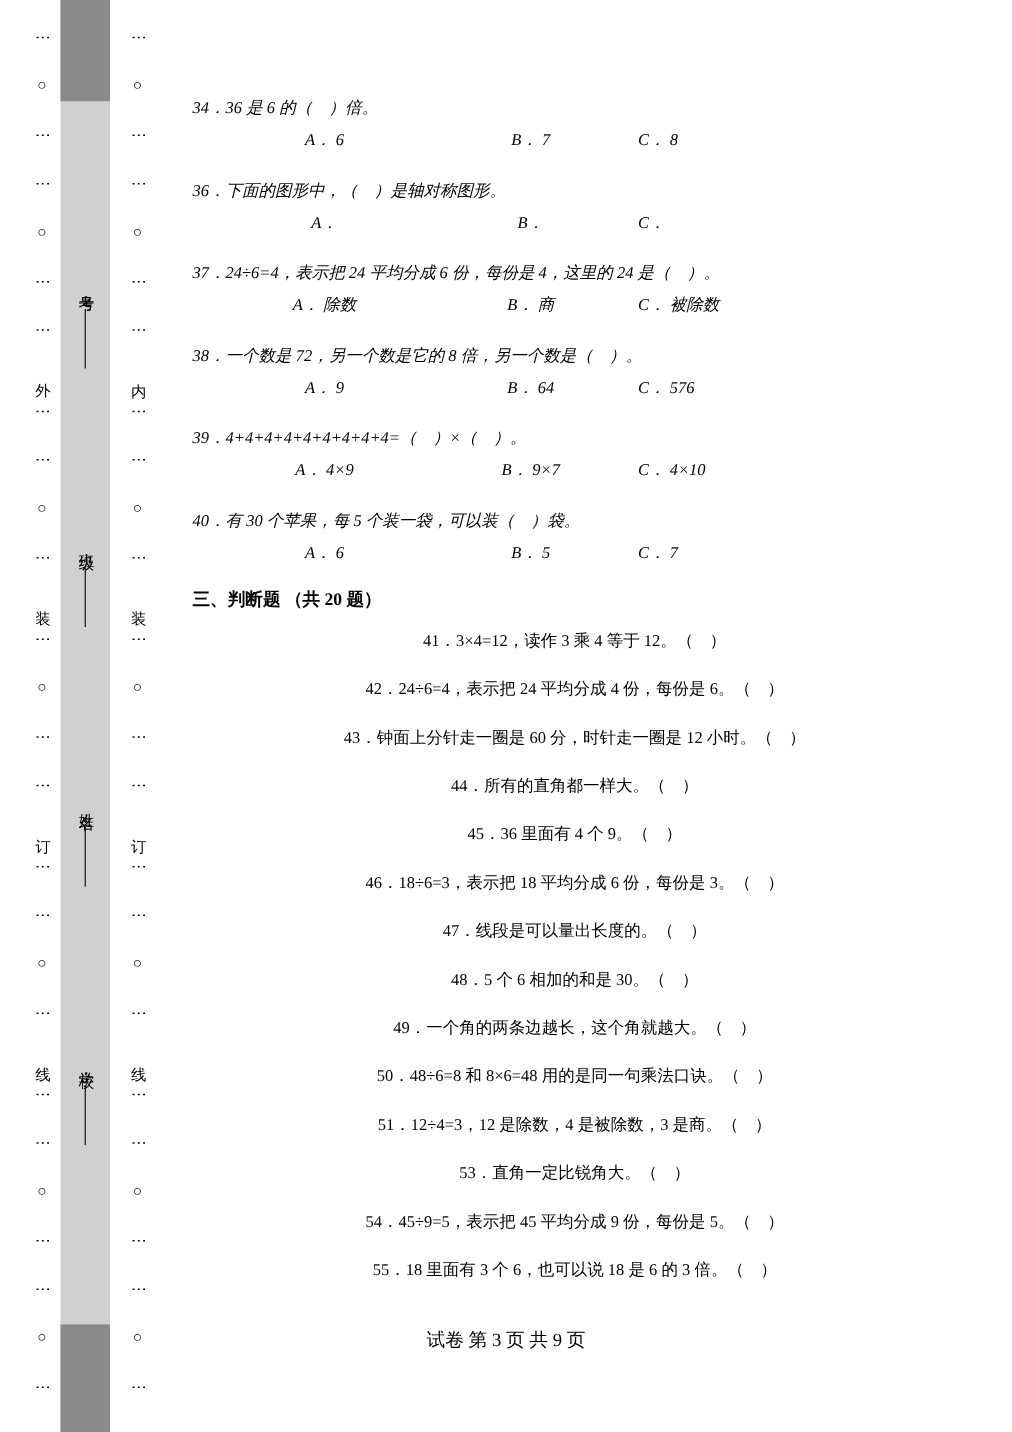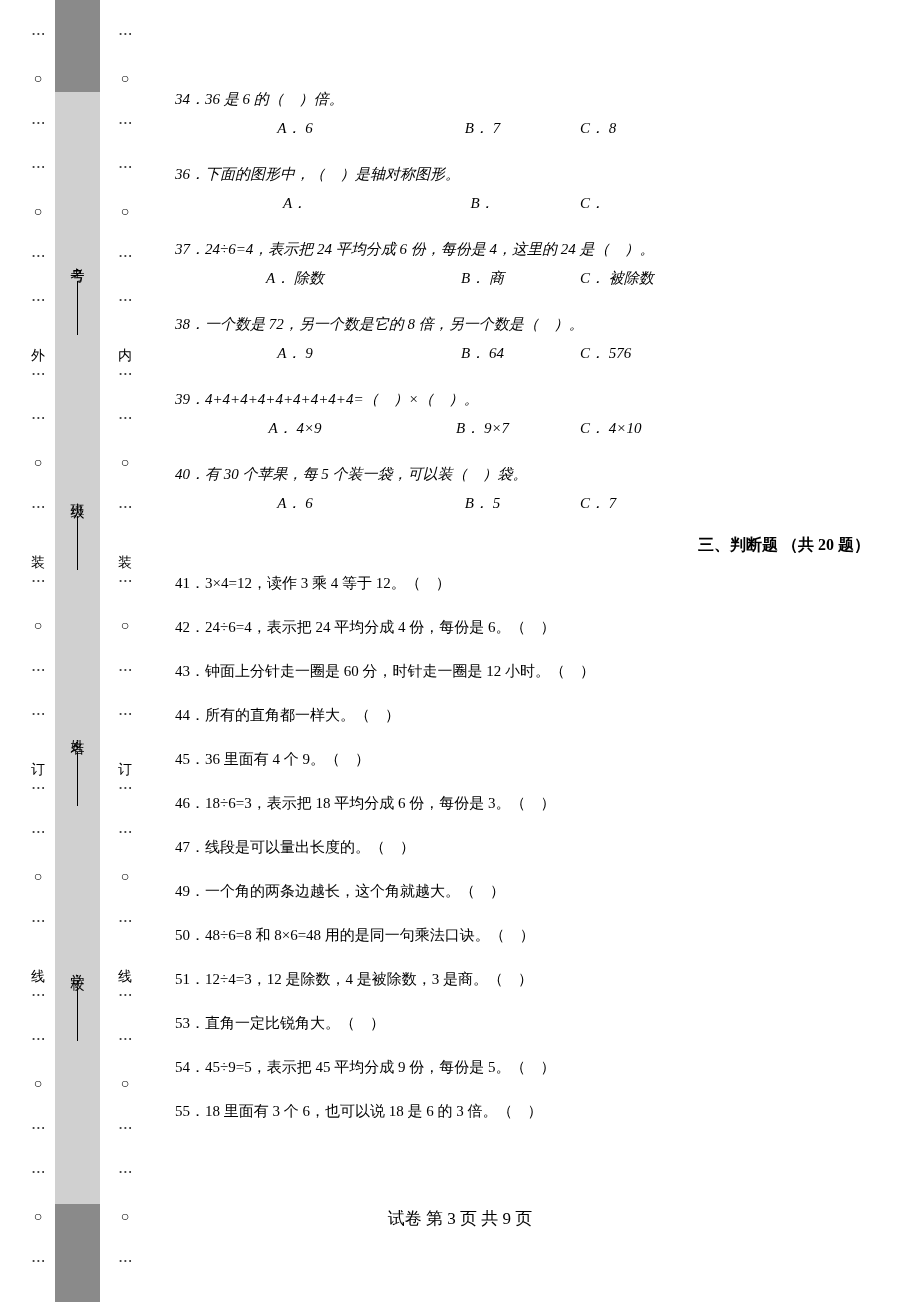--- a/index.html
+++ b/index.html
@@ -88,25 +88,25 @@
     gap: 10px;
   }
   .opt { flex: 0 0 auto; text-align: center; }
   .opt.a { width: 180px; }
   .opt.b { width: 175px; }
   .opt.c { width: auto; }
   .section-header {
     font-weight: bold;
     font-size: 16px;
     margin: 12px 0 14px 0;
-    text-align: right;
   }
   .tf-question {
     margin-bottom: 17px;
     line-height: 1.8;
+    text-align: center;
   }
   .footer {
     position: absolute;
     bottom: 72px;
     left: 0;
     width: 100%;
     text-align: center;
     font-size: 17px;
   }
 </style>
@@ -204,20 +204,21 @@
   <div class="section-header">三、判断题 （共 20 题）</div>
 
   <div id="tf-container">
       <div class="tf-question">41．3×4=12，读作 3 乘 4 等于 12。（　）</div>
       <div class="tf-question">42．24÷6=4，表示把 24 平均分成 4 份，每份是 6。（　）</div>
       <div class="tf-question">43．钟面上分针走一圈是 60 分，时针走一圈是 12 小时。（　）</div>
       <div class="tf-question">44．所有的直角都一样大。（　）</div>
       <div class="tf-question">45．36 里面有 4 个 9。（　）</div>
       <div class="tf-question">46．18÷6=3，表示把 18 平均分成 6 份，每份是 3。（　）</div>
       <div class="tf-question">47．线段是可以量出长度的。（　）</div>
+      <div class="tf-question">48．5 个 6 相加的和是 30。（　）</div>
       <div class="tf-question">49．一个角的两条边越长，这个角就越大。（　）</div>
       <div class="tf-question">50．48÷6=8 和 8×6=48 用的是同一句乘法口诀。（　）</div>
       <div class="tf-question">51．12÷4=3，12 是除数，4 是被除数，3 是商。（　）</div>
       <div class="tf-question">53．直角一定比锐角大。（　）</div>
       <div class="tf-question">54．45÷9=5，表示把 45 平均分成 9 份，每份是 5。（　）</div>
       <div class="tf-question">55．18 里面有 3 个 6，也可以说 18 是 6 的 3 倍。（　）</div>
     </div>
 
 </div>
 

